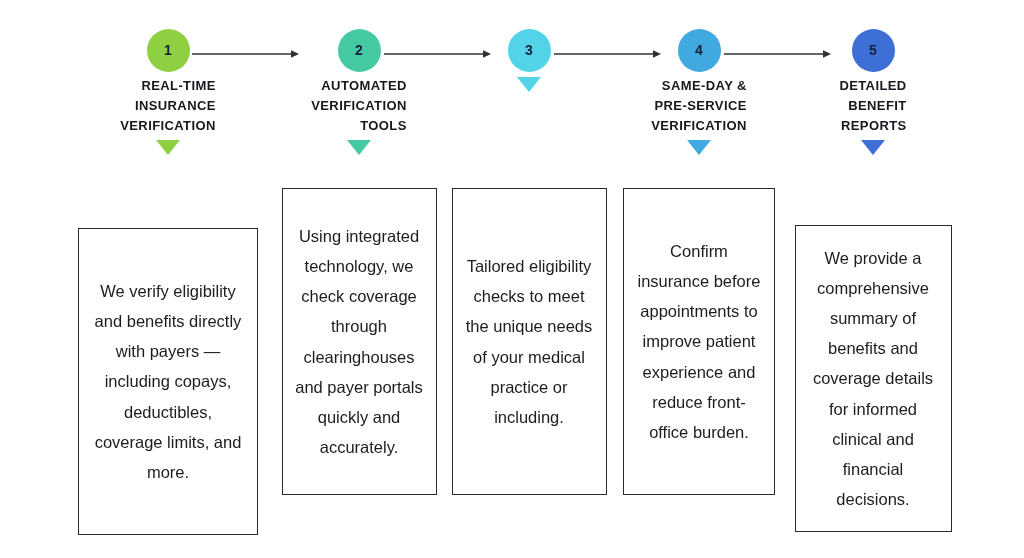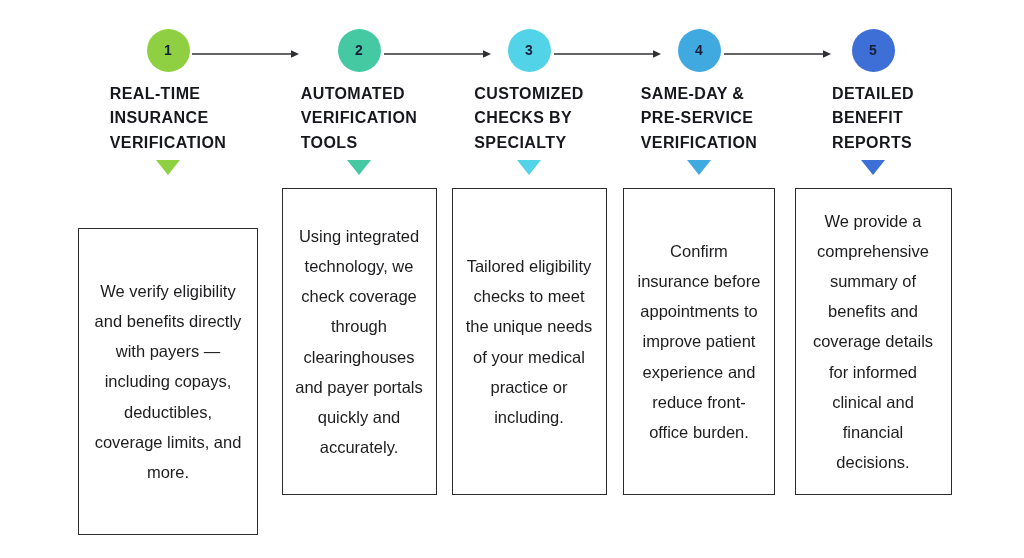--- a/index.html
+++ b/index.html
@@ -79,26 +79,26 @@
     pointer-events: none;
   }
   .arrow svg { display: block; }
 
   .arrow-1 { left: 130px; width: 110px; }
   .arrow-2 { left: 110px; width: 110px; }
   .arrow-3 { left: 110px; width: 110px; }
   .arrow-4 { left: 110px; width: 110px; }
 
   .step-title {
-    margin-top: 10px;
-    font-size: 16px;
+    margin-top: 4px;
+    font-size: 13px;
     font-weight: bold;
     letter-spacing: 0.4px;
     line-height: 1.52;
-    text-align: left;
+    text-align: right;
     text-transform: uppercase;
     color: #16181d;
     white-space: pre-line;
   }
 
   .tri {
     margin-top: 5px;
     width: 0;
     height: 0;
     border-left: 12px solid transparent;
@@ -118,21 +118,21 @@
   }
 
   .card-slot {
     display: flex;
     justify-content: center;
   }
   .slot-1 { width: 212px; }
   .slot-2 { width: 170px; justify-content: center; }
   .slot-3 { width: 170px; }
   .slot-4 { width: 170px; }
-  .slot-5 { width: 178px; }
+  .slot-5 { width: 178px; margin-top: 37px; }
 
   .card {
     border: 1.4px solid #2b2b2b;
     background: #ffffff;
     box-sizing: border-box;
     height: 307px;
     display: flex;
     align-items: center;
     justify-content: center;
     padding: 10px 9px;
@@ -199,23 +199,20 @@
         <div class="circle" style="background: rgb(82, 211, 232);">
           <span>3</span>
         </div>
         <div class="arrow arrow-3">
           <svg width="110" height="10" viewBox="0 0 110 10" aria-hidden="true">
             <line x1="0" y1="5" x2="101" y2="5" stroke="#2f3033" stroke-width="1.6"></line>
             <polygon points="99,1.3 107,5 99,8.7" fill="#2f3033"></polygon>
           </svg>
         </div>
       </div>
-      <div class="step-title">CUSTOMIZED
-CHECKS BY
-SPECIALTY</div>
       <div class="tri" style="border-top-color: rgb(82, 211, 232);"></div>
     </div>
 
     <div class="step step-4">
       <div class="badge-row">
         <div class="circle" style="background: rgb(63, 169, 224);">
           <span>4</span>
         </div>
         <div class="arrow arrow-4">
           <svg width="110" height="10" viewBox="0 0 110 10" aria-hidden="true">

